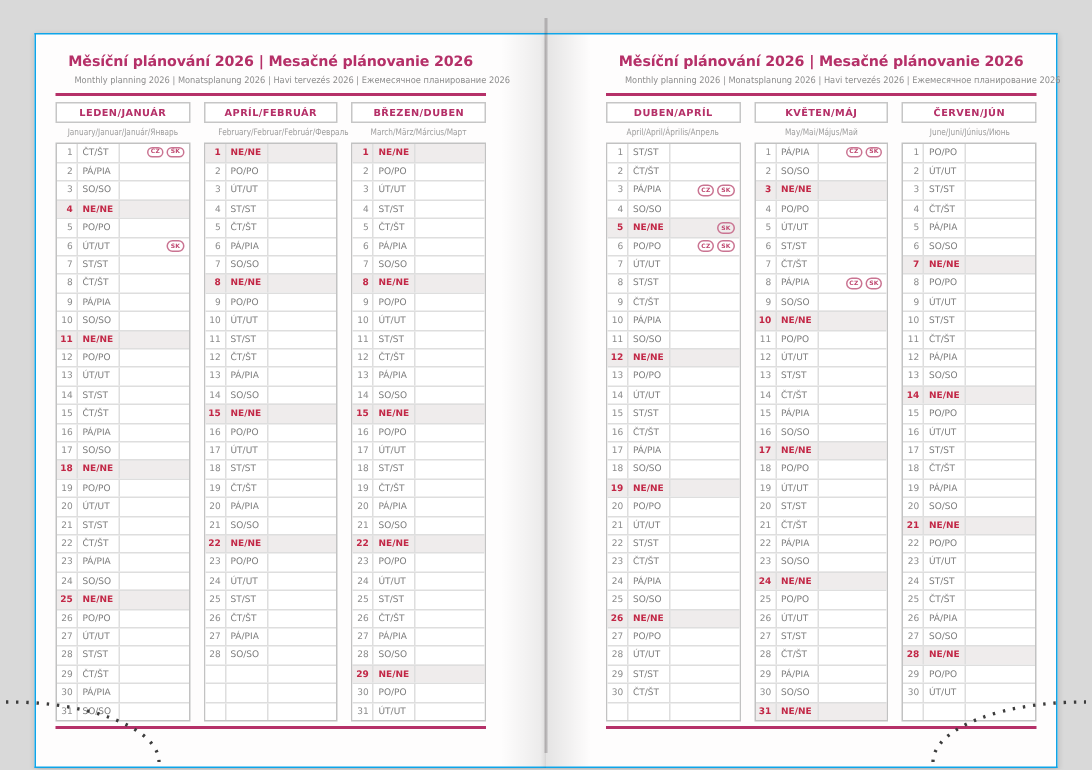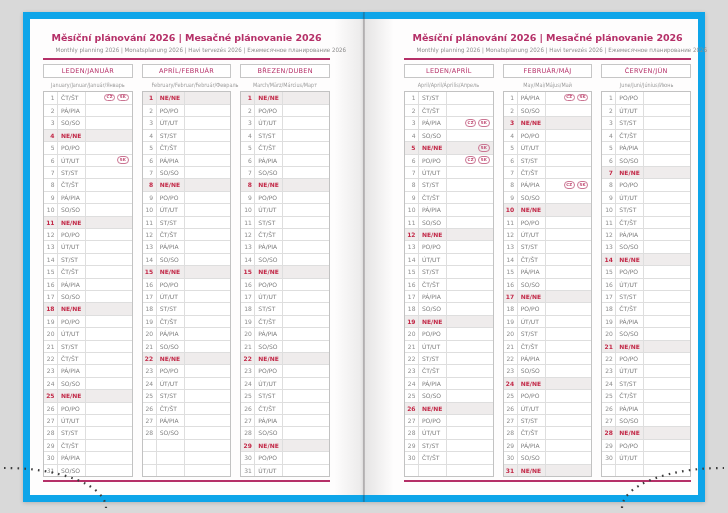--- a/index.html
+++ b/index.html
@@ -2,42 +2,42 @@
 <html><head>
 <meta charset="utf-8">
 <style>
   html,body{margin:0;padding:0;}
   body{
     width:728px;height:513px;position:relative;overflow:hidden;
     background:#d9d9d9;
     font-family:"DejaVu Sans","Liberation Sans",sans-serif;
   }
   .page{
-    position:absolute;top:12px;width:341px;height:490px;
-    background:#fefdfd;border:7px solid #0ea5e9;box-sizing:border-box;
+    position:absolute;top:22px;width:341px;height:490px;
+    background:#fefdfd;border:1px solid #0ea5e9;box-sizing:border-box;
     box-shadow:0 1px 4px rgba(0,0,0,0.18);
   }
   .page-left{left:23px;border-right:none;}
   .page-right{left:364px;border-left:none;}
   .page-left::after{content:"";position:absolute;right:0;top:0;bottom:0;width:30px;
     background:linear-gradient(to right,rgba(0,0,0,0),rgba(0,0,0,0.08));}
   .page-right::before{content:"";position:absolute;left:0;top:0;bottom:0;width:30px;
     background:linear-gradient(to left,rgba(0,0,0,0),rgba(0,0,0,0.10));}
   .spine{position:absolute;left:363px;top:12px;width:2px;height:490px;background:rgba(60,50,55,0.25);}
   .content{position:absolute;top:0;height:100%;width:287px;}
   .content-left{left:13px;}
   .content-right{left:40px;}
   .pg-header{text-align:center;padding-top:13px;}
   .pg-title{color:#b53068;font-weight:bold;font-size:9.5px;line-height:11px;white-space:nowrap;letter-spacing:-0.1px;}
   .pg-sub{margin-top:3px;color:#8d8d8d;font-size:6px;line-height:8px;white-space:nowrap;}
   .pg-sub span{display:inline-block;transform:scaleX(0.92);transform-origin:50% 50%;}
   .pg-rule{height:1.5px;background:#b53068;margin-top:4px;}
   .cols{display:flex;gap:9px;margin-top:4px;}
   .month-col{flex:1;min-width:0;}
-  .month-header{border:1px solid #c6c6c6;background:#fff;color:#b53068;font-weight:normal;
+  .month-header{border:1px solid #c6c6c6;background:#fff;color:#b53068;font-weight:bold;
     font-size:6.5px;height:12px;line-height:12px;text-align:center;letter-spacing:0.3px;white-space:nowrap;}
   .month-langs{text-align:center;color:#9d9d9d;font-size:6px;height:13px;line-height:13px;white-space:nowrap;}
   .month-langs span{display:inline-block;transform:scaleX(0.82);transform-origin:50% 50%;}
   .day-table{border:1px solid #c2c2c2;background:#fff;}
   .day-row{display:flex;height:12.42px;box-sizing:border-box;border-top:1px solid #dedede;background:#fff;}
   .day-row:first-child{border-top:none;}
   .day-row.sunday{background:#efecec;}
   .cell{box-sizing:border-box;}
   .cell-num{width:13px;text-align:right;padding-right:2.5px;font-size:6px;line-height:12px;color:#8c8c8c;}
   .cell-dow{width:29px;border-left:1px solid #dedede;border-right:1px solid #dedede;
@@ -555,21 +555,21 @@
 
 <div class="page page-right">
   <div class="content content-right">
     <div class="pg-header">
       <div class="pg-title">Měsíční plánování 2026 | Mesačné plánovanie 2026</div>
       <div class="pg-sub"><span>Monthly planning 2026 | Monatsplanung 2026 | Havi tervezés 2026 | Ежемесячное планирование 2026</span></div>
       <div class="pg-rule"></div>
     </div>
     <div class="cols">
         <div class="month-col">
-          <div class="month-header">LEDEN/APRÍL</div>
+          <div class="month-header">DUBEN/APRÍL</div>
           <div class="month-langs"><span>April/April/Április/Апрель</span></div>
           <div class="day-table">
             <div class="day-row">
               <div class="cell cell-num">1</div>
               <div class="cell cell-dow">ST/ST</div>
               <div class="cell cell-note"></div>
             </div>
             <div class="day-row">
               <div class="cell cell-num">2</div>
               <div class="cell cell-dow">ČT/ŠT</div>
@@ -724,21 +724,21 @@
               <div class="cell cell-note"></div>
             </div>
             <div class="day-row">
               <div class="cell cell-num"></div>
               <div class="cell cell-dow"></div>
               <div class="cell cell-note"></div>
             </div>
           </div>
         </div>
         <div class="month-col">
-          <div class="month-header">FEBRUÁR/MÁJ</div>
+          <div class="month-header">KVĚTEN/MÁJ</div>
           <div class="month-langs"><span>May/Mai/Május/Май</span></div>
           <div class="day-table">
             <div class="day-row">
               <div class="cell cell-num">1</div>
               <div class="cell cell-dow">PÁ/PIA</div>
               <div class="cell cell-note">
                 <span class="badge">CZ</span>
                 <span class="badge">SK</span>
               </div>
             </div>

